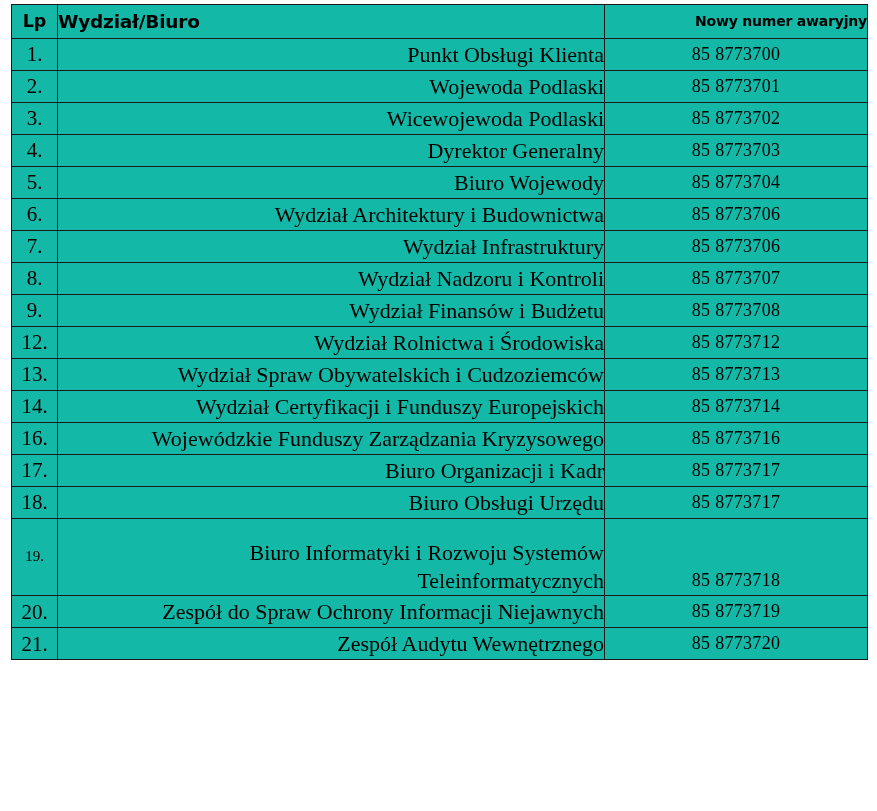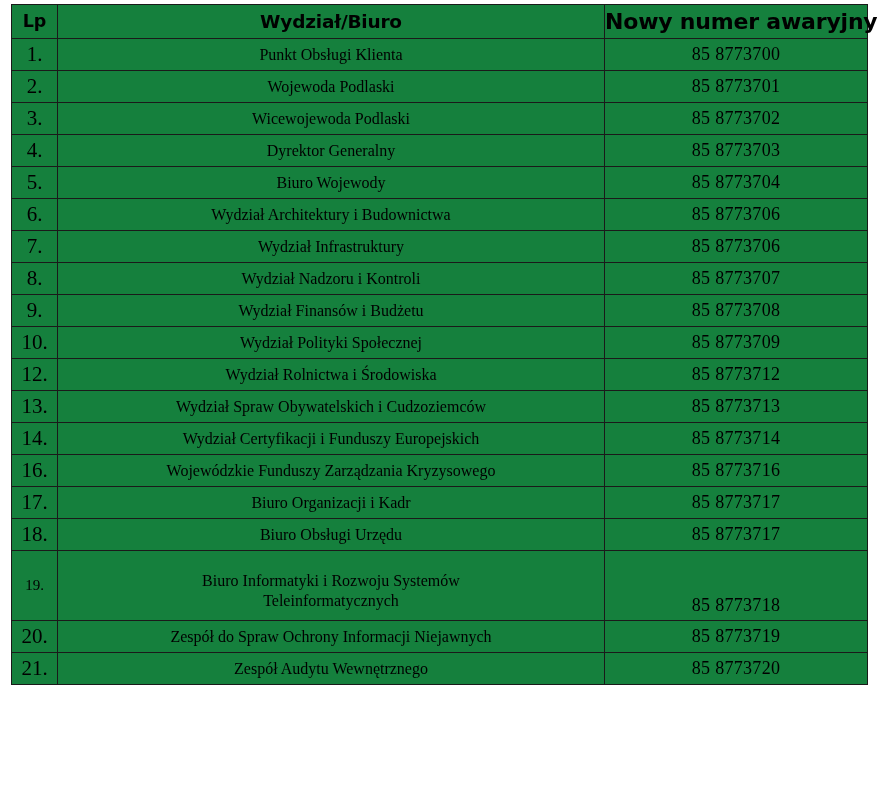--- a/index.html
+++ b/index.html
@@ -29,21 +29,21 @@
     position: absolute;
     left: 11px;
     top: 4px;
     width: 856px;
   }
 
   table.contact-table {
     border-collapse: collapse;
     table-layout: fixed;
     width: 856px;
-    background: #15803d;
+    background: #14b8a6;
   }
 
   table.contact-table col.col-lp    { width: 46px; }
   table.contact-table col.col-name  { width: 547px; }
   table.contact-table col.col-phone { width: 263px; }
 
   table.contact-table th,
   table.contact-table td {
     border: 1.6px solid #1a1a1a;
     padding: 0;
@@ -58,42 +58,42 @@
     letter-spacing: -0.2px;
     height: 33px;
     line-height: 33px;
     white-space: nowrap;
   }
   th.th-lp {
     text-align: center;
     font-size: 17.5px;
   }
   th.th-name {
-    text-align: center;
+    text-align: left;
     padding-left: 9px;
   }
   th.th-phone {
     text-align: right;
-    font-size: 22px;
+    font-size: 14px;
     margin-top: 8px;
   }
 
   
   tbody tr { height: 32px; }
   tbody tr.tall-row { height: 70px; }
 
   td.cell-lp {
     text-align: center;
     font-size: 21px;
     line-height: 1.05;
     padding-right: 3px;
   }
   td.cell-name {
-    text-align: center;
-    font-size: 16px;
+    text-align: right;
+    font-size: 22px;
     line-height: 1.08;
     padding-left: 9px;
     white-space: nowrap;
   }
   td.cell-phone {
     text-align: center;
     font-size: 18px;
     line-height: 1.05;
     letter-spacing: 0.3px;
   }
@@ -186,25 +186,20 @@
           <td class="cell-name">Wydział Nadzoru i Kontroli</td>
           <td class="cell-phone">85 8773707</td>
         </tr>
 
         <tr>
           <td class="cell-lp">9.</td>
           <td class="cell-name">Wydział Finansów i Budżetu</td>
           <td class="cell-phone">85 8773708</td>
         </tr>
 
-        <tr>
-          <td class="cell-lp">10.</td>
-          <td class="cell-name">Wydział Polityki Społecznej</td>
-          <td class="cell-phone">85 8773709</td>
-        </tr>
 
 
         <tr>
           <td class="cell-lp">12.</td>
           <td class="cell-name">Wydział Rolnictwa i Środowiska</td>
           <td class="cell-phone">85 8773712</td>
         </tr>
 
         <tr>
           <td class="cell-lp">13.</td>

